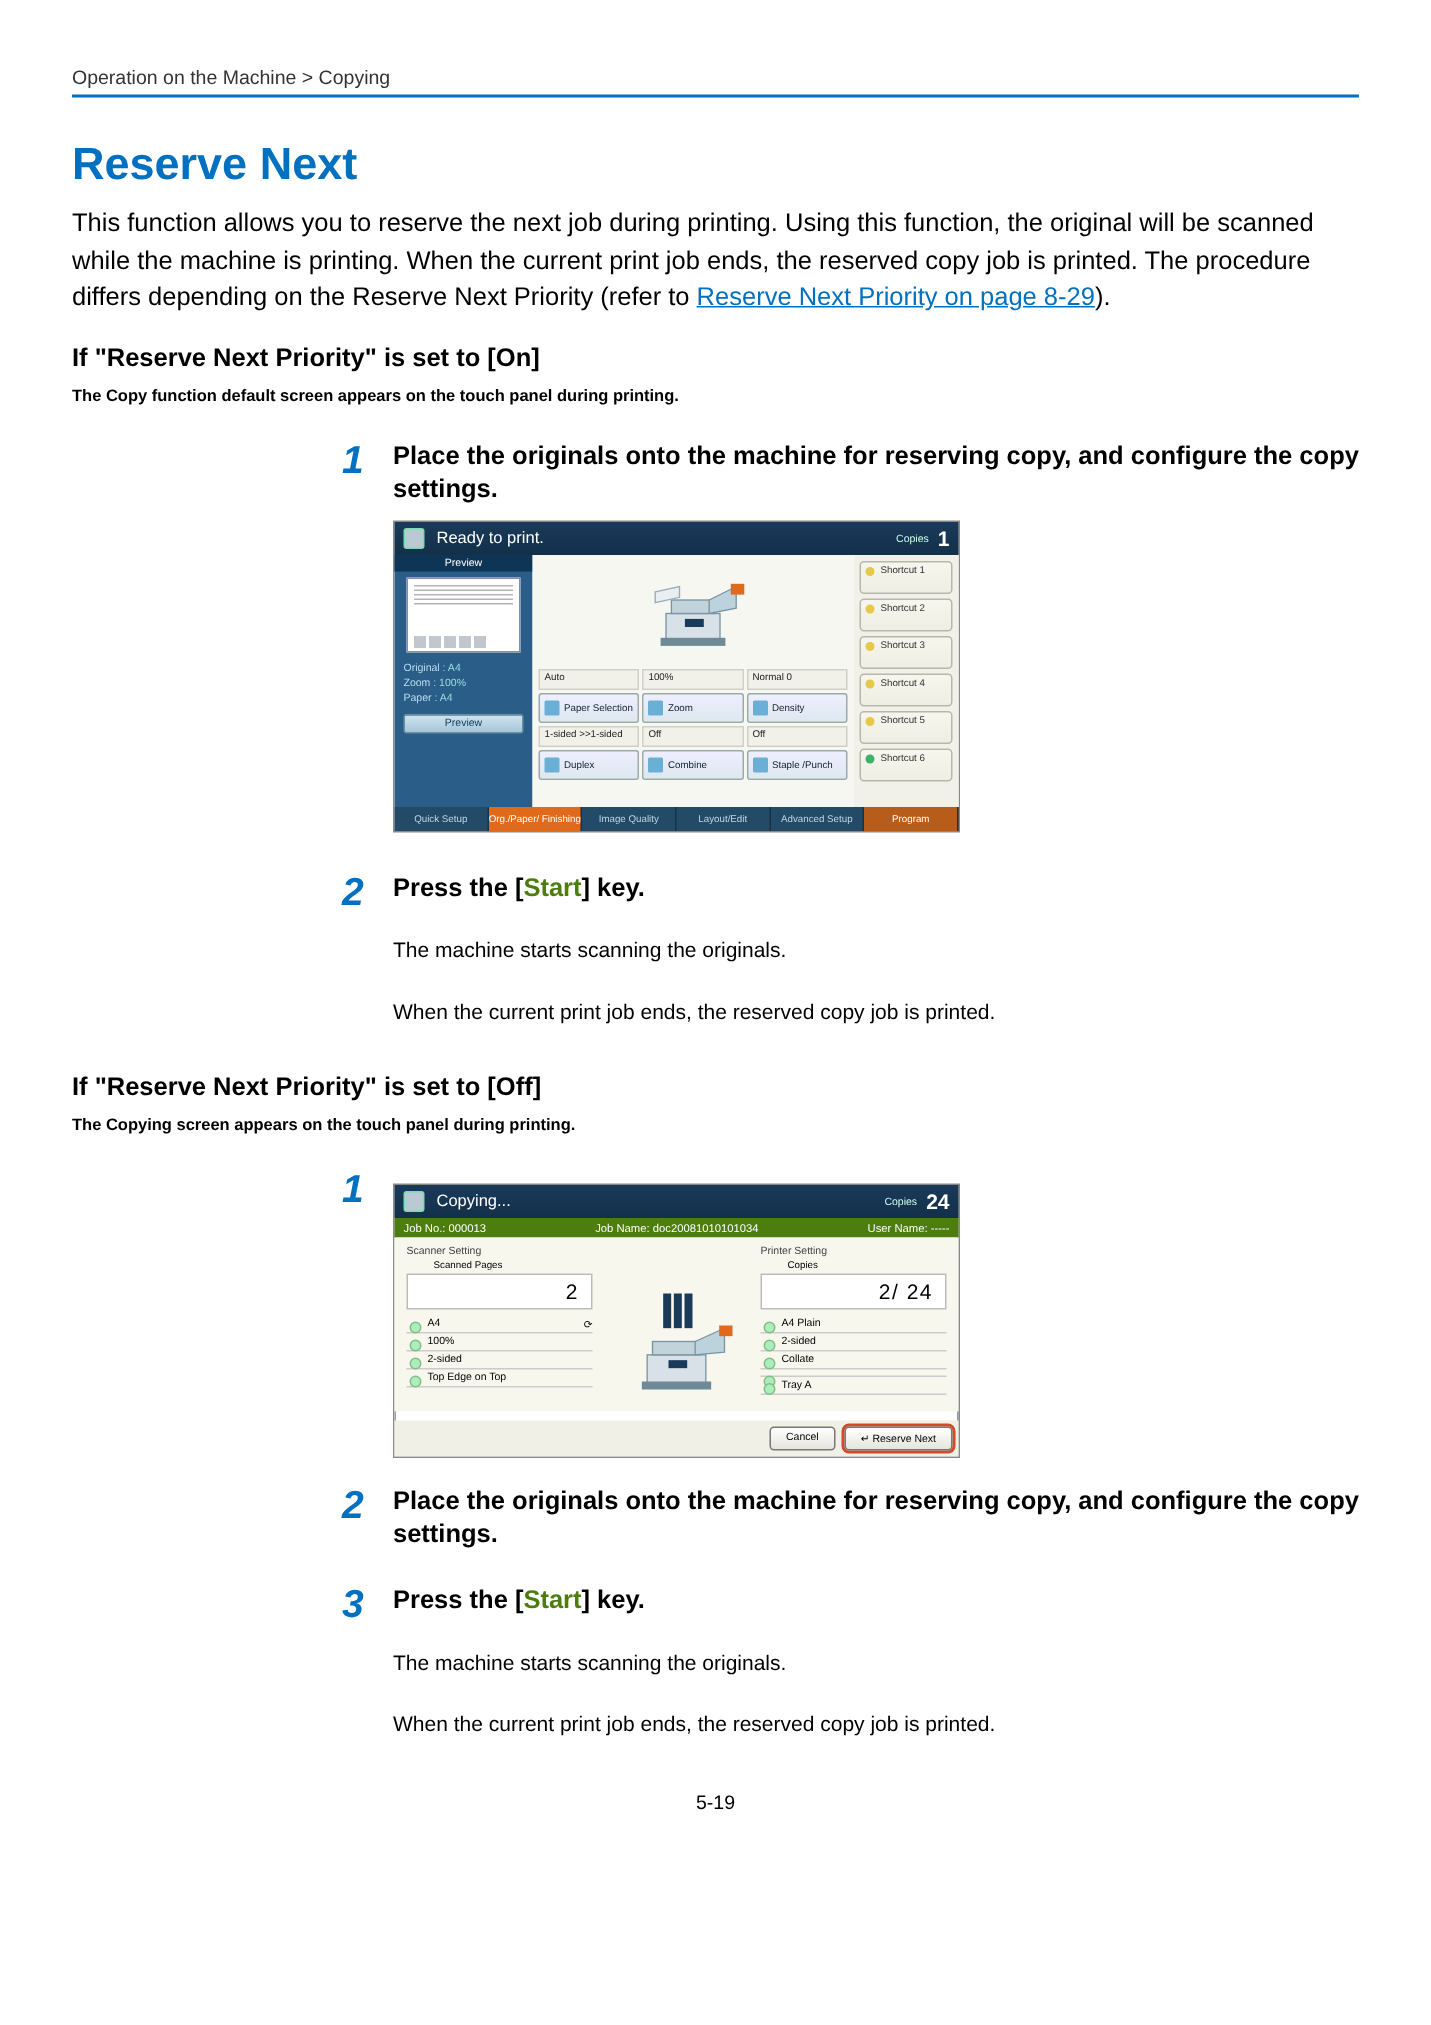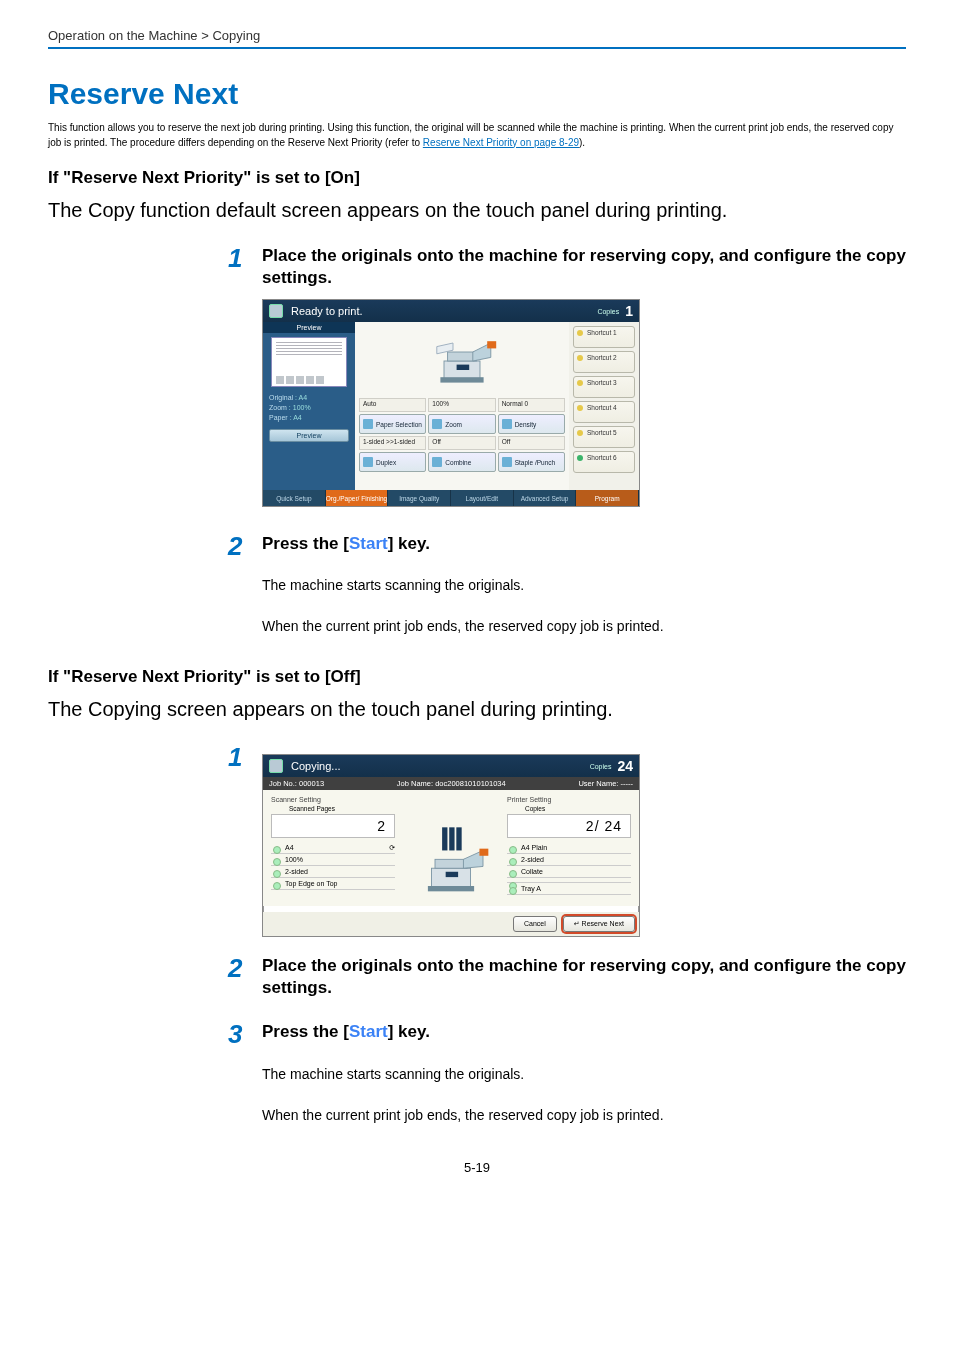--- a/index.html
+++ b/index.html
@@ -1,28 +1,28 @@
 <!DOCTYPE html>
 <html><head>
 <meta charset="utf-8">
 <style>
   * { box-sizing: border-box; margin: 0; padding: 0; }
   html, body { width: 954px; background: #fff; font-family: Arial, Helvetica, sans-serif; color: #000; }
-  .page { width: 954px; padding: 28px 48px 40px 48px; }
+  .page { width: 954px; padding: 44px 48px 40px 48px; }
   .breadcrumb { font-size: 13px; color: #333; border-bottom: 2px solid #0070c0; padding-bottom: 4px; margin-bottom: 28px; }
   h1.main { color: #0070c0; font-size: 30px; font-weight: 800; font-family: Arial, sans-serif; margin-bottom: 10px; }
-  .intro { font-size: 10px; line-height: 1.45; }
+  .intro { font-size: 17px; line-height: 1.45; }
   a.link { color: #0070c0; text-decoration: underline; }
   h2.sub { font-size: 17px; font-weight: bold; margin: 18px 0 8px 0; }
-  .body-text { font-size: 20px; line-height: 1.45; margin-bottom: 16px; }
+  .body-text { font-size: 11px; line-height: 1.45; margin-bottom: 16px; font-weight: bold; }
   .step-row { display: flex; align-items: flex-start; margin-top: 20px; }
   .step-num { width: 34px; color: #0070c0; font-size: 26px; font-weight: 900; font-style: italic; font-family: Arial, sans-serif; line-height: 1; flex: 0 0 34px; text-align: left; }
   .step-body { flex: 1; }
   .step-title { font-family: Arial, sans-serif; font-size: 17px; font-weight: 800; line-height: 1.3; }
-  .step-title .start { color: #3b82f6; }
+  .step-title .start { color: #4d7c0f; }
   .step-desc { font-size: 14px; margin-top: 20px; line-height: 1.5; }
   .step-block { margin-left: 180px; }
 
   
   .ui-panel {
     width: 378px; border: 1px solid #888; font-size: 8px; color: #000;
     margin-top: 10px; background: #fff;
     box-shadow: 0 0 0 1px #999 inset;
     font-family: Arial, sans-serif;
   }
@@ -81,21 +81,21 @@
   .dot.green{background:#3bb46a;} .dot.yellow{background:#e6c94a;}
   .ui-tabs {
     display: flex; background: #234a66; height: 16px;
   }
   .ui-tab { flex: 1; color: #bcd6e6; font-size: 6.5px; display: flex; align-items: center; justify-content: center; border-right: 1px solid #173348; }
   .ui-tab.active { background: #e06a1a; color: #fff; }
   .ui-tab.prog { background: #b85c1a; color: #fff; }
 
   
   .cp-bar {
-    background: #404040; color: #fff; font-size: 7.5px; padding: 2px 6px;
+    background: #4d7c0f; color: #fff; font-size: 7.5px; padding: 2px 6px;
     display: flex; align-items: flex-end;
   }
   .cp-body {
     background: #f7f7ee; padding: 6px 8px 4px 8px; position: relative;
   }
   .cp-cols { display: flex; gap: 6px; }
   .cp-col { flex: 1; font-size: 7px; }
   .cp-col h5 { font-size: 7px; font-weight: normal; margin-bottom: 2px; color: #444;}
   .cp-box { border: 1px solid #bbb; height: 24px; display: flex; align-items: center; justify-content: flex-end; padding: 0 8px; font-size: 14px; background: #fff; letter-spacing: 1px;}
   .cp-list { margin-top: 4px; font-size: 7px; }

